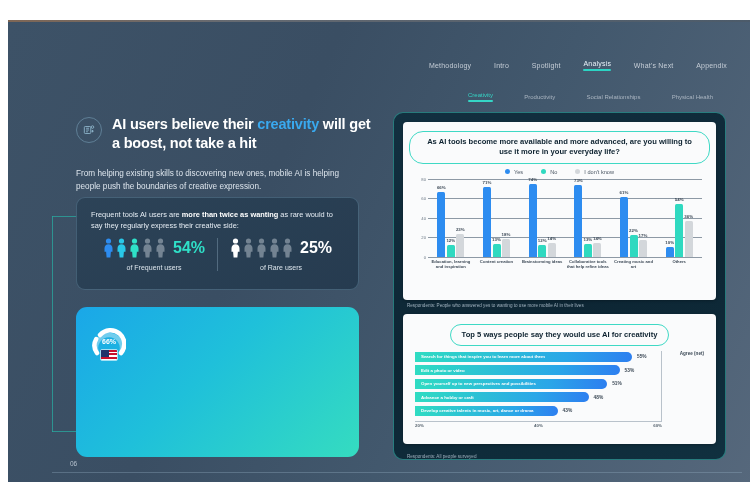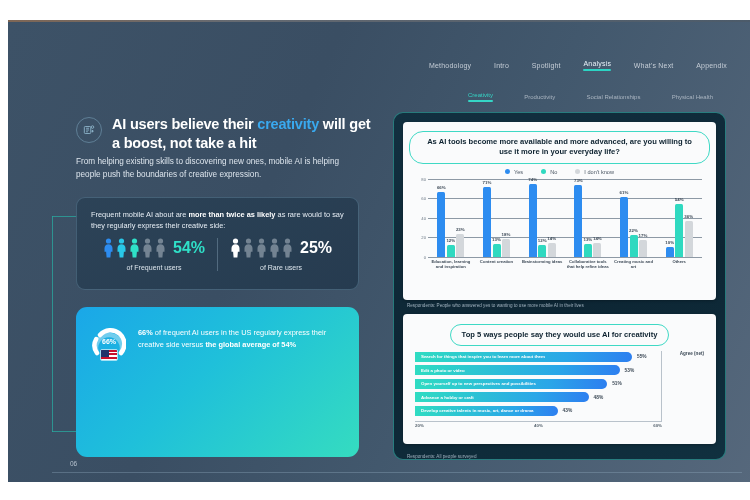--- a/index.html
+++ b/index.html
@@ -61,21 +61,21 @@
     display:flex; align-items:center; justify-content:center;
     margin-top:2px;
   }
   .headline{
     font-size:14.5px; font-weight:bold; color:#ffffff;
     line-height:1.28; letter-spacing:-.2px;
   }
   .headline .accent{ color:#39a9ef; }
 
   .subcopy{
-    position:absolute; left:68px; top:136px; width:283px;
+    position:absolute; left:68px; top:148px; width:283px;
     font-size:8.2px; line-height:1.55; color:#dde5ed;
   }
 
   
   .deco-v{
     position:absolute; left:44px; top:196px; width:1px; height:216px;
     background:#2aa9a0; opacity:.75;
   }
   .deco-corner{
     position:absolute; left:44px; top:196px; width:26px; height:1px;
@@ -250,21 +250,21 @@
     </div>
     <div class="headline">
       <span>AI users believe their </span><span class="accent">creativity</span><span> will get a boost, not take a hit</span>
     </div>
   </div>
 
   <div class="subcopy">From helping existing skills to discovering new ones, mobile AI is helping people push the boundaries of creative expression.</div>
 
   <div class="stat-card">
     <div class="stat-lead">
-      <span>Frequent mobile AI about are </span><b>more than twice as likely</b><span> as rare would to say they regularly express their creative side:</span>
+      <span>Frequent tools AI users are </span><b>more than twice as wanting</b><span> as rare would to say they regularly express their creative side:</span>
     </div>
     <div class="stat-row">
       <div class="stat-half left">
         <div style="display:flex;align-items:center;">
           <div class="people" id="people-left">
               <svg width="11" height="20" viewBox="0 0 11 20" style="opacity:1">
                 <circle cx="5.5" cy="3" r="2.6" fill="#2d8cf0"></circle>
                 <path d="M5.5 6.3c-2.6 0-4 1.6-4 4.2v3.2h1.6l.5 5.8h3.8l.5-5.8h1.6v-3.2c0-2.6-1.4-4.2-4-4.2z" fill="#2d8cf0"></path>
               </svg>
               <svg width="11" height="20" viewBox="0 0 11 20" style="opacity:1">
@@ -327,23 +327,20 @@
             <path d="M5 26 A13 13 0 1 1 29 26" fill="none" stroke="rgba(255,255,255,.38)" stroke-width="4.5" stroke-linecap="round"></path>
             <path d="M5 26 A13 13 0 0 1 4.2 12" fill="none" stroke="#ffffff" stroke-width="4.5" stroke-linecap="round"></path>
             <path d="M8 8 A13 13 0 0 1 29 26" fill="none" stroke="#ffffff" stroke-width="4.5" stroke-linecap="round"></path>
           </svg>
           <div class="donut-txt">66%</div>
         </div>
         <div class="flag">
           <div class="flag-stripes"></div>
           <div class="flag-canton"></div>
         </div>
-      </div>
-      <div class="donut-text">
-        <b>66%</b><span> of frequent AI users in the US regularly express their creative side versus </span><b>the global average of 54%</b>
       </div>
     </div>
   </div>
 
   <div class="page-no">06</div>
   <div class="bottom-rule"></div>
 
   <div class="right-panel">
 
     <div class="card" style="height:178px;padding:9px 6px 4px 6px;">

